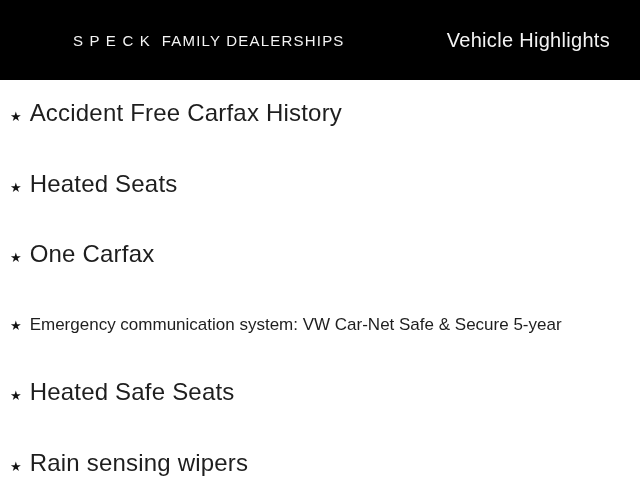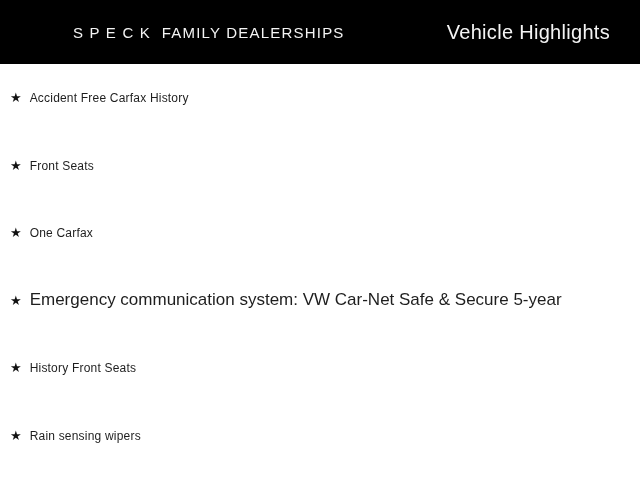--- a/index.html
+++ b/index.html
@@ -9,21 +9,21 @@
     font-family: "Liberation Sans", sans-serif;
   }
   .slide {
     position: relative;
     width: 640px;
     height: 480px;
     overflow: hidden;
     background: #ffffff;
   }
   .topbar {
-    height: 64px;
+    height: 80px;
     background: #000000;
     color: #f4f4f4;
     display: flex;
     align-items: center;
     justify-content: space-between;
     padding: 0 30px 0 73px;
     box-sizing: border-box;
   }
   .brand {
     font-size: 15px;
@@ -44,21 +44,21 @@
     padding-left: 10px;
     line-height: 66.6px;
     white-space: nowrap;
     color: #1e1e1e;
   }
   .star {
     font-size: 13px;
     color: #111111;
   }
   .label {
-    font-size: 12px;
+    font-size: 24px;
     margin-left: 8px;
     letter-spacing: 0.2px;
   }
   .row-long .label {
     font-size: 17px;
     letter-spacing: 0;
   }
 </style>
 </head>
 <body>
@@ -70,33 +70,33 @@
     <span class="section-title">Vehicle Highlights</span>
   </header>
 
   <main class="list">
 
     <div class="row">
       <span class="star">★</span><span class="label">Accident Free Carfax History</span>
     </div>
 
     <div class="row">
-      <span class="star">★</span><span class="label">Front Seats</span>
+      <span class="star">★</span><span class="label">Heated Seats</span>
     </div>
 
     <div class="row">
       <span class="star">★</span><span class="label">One Carfax</span>
     </div>
 
     <div class="row row-long">
       <span class="star">★</span><span class="label">Emergency communication system: VW Car-Net Safe &amp; Secure 5-year</span>
     </div>
 
     <div class="row">
-      <span class="star">★</span><span class="label">History Front Seats</span>
+      <span class="star">★</span><span class="label">Heated Safe Seats</span>
     </div>
 
     <div class="row">
       <span class="star">★</span><span class="label">Rain sensing wipers</span>
     </div>
 
   </main>
 </div>
 
 </body></html>

